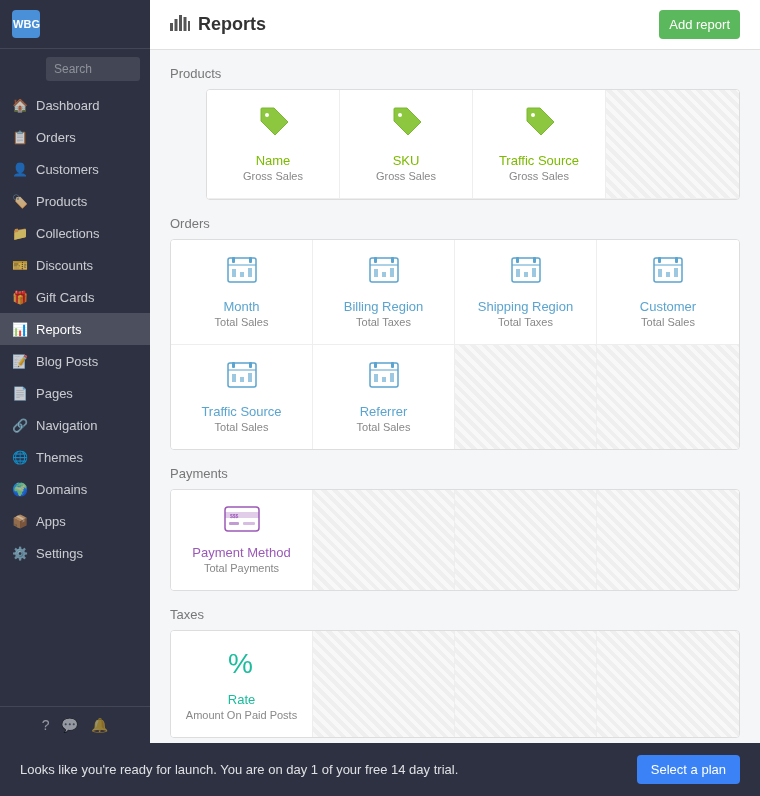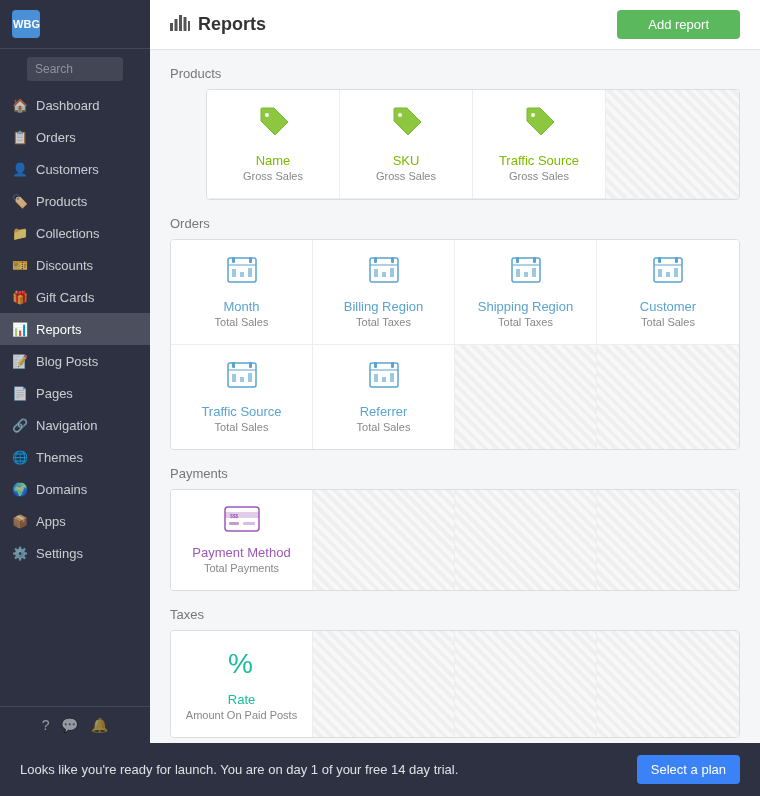--- a/index.html
+++ b/index.html
@@ -7,39 +7,39 @@
 
     .app-wrapper { display: flex; flex: 1; overflow: hidden; }
 
     
     .sidebar { width: 150px; background: #2d3142; display: flex; flex-direction: column; overflow-y: auto; flex-shrink: 0; }
     .sidebar-header { padding: 10px 12px; display: flex; align-items: center; gap: 8px; border-bottom: 1px solid rgba(255,255,255,0.1); }
     .sidebar-logo { width: 28px; height: 28px; background: #4a90d9; border-radius: 4px; display: flex; align-items: center; justify-content: flex-end; color: white; font-weight: bold; font-size: 11px; flex-shrink: 0; }
     .sidebar-brand { color: white; font-size: 11px; font-weight: 600; line-height: 1.3; }
     .sidebar-brand-sub { color: rgba(255,255,255,0.5); font-size: 10px; }
 
-    .sidebar-search { padding: 8px 27px; }
+    .sidebar-search { padding: 8px 10px; margin-left: 36px; }
     .sidebar-search input { width: 100%; background: rgba(255,255,255,0.1); border: none; border-radius: 3px; padding: 5px 8px; color: rgba(255,255,255,0.6); font-size: 12px; outline: none; }
     .sidebar-search input::placeholder { color: rgba(255,255,255,0.4); }
 
     .sidebar-nav { flex: 1; }
     .nav-item { display: flex; align-items: center; gap: 8px; padding: 8px 12px; color: rgba(255,255,255,0.75); cursor: pointer; font-size: 13px; text-decoration: none; }
     .nav-item.active { background: rgba(255,255,255,0.15); color: white; }
     .nav-icon { width: 16px; height: 16px; display: flex; align-items: center; justify-content: center; flex-shrink: 0; }
 
     .sidebar-footer { padding: 10px; display: flex; gap: 12px; border-top: 1px solid rgba(255,255,255,0.1); justify-content: center; }
     .sidebar-footer-icon { color: rgba(255,255,255,0.5); cursor: pointer; font-size: 14px; }
 
     
     .main { flex: 1; display: flex; flex-direction: column; overflow: hidden; }
 
     .main-header { background: white; border-bottom: 1px solid #e0e0e0; padding: 0 20px; height: 50px; display: flex; align-items: center; justify-content: space-between; flex-shrink: 0; }
     .main-header-title { display: flex; align-items: center; gap: 8px; font-size: 18px; font-weight: 600; color: #333; }
     .header-icon { color: #555; font-size: 18px; }
-    .add-report-btn { background: #5cb85c; color: white; border: none; padding: 7px 31px; border-radius: 4px; cursor: pointer; font-size: 13px; text-align: center; }
+    .add-report-btn { background: #5cb85c; color: white; border: none; padding: 7px 10px; border-radius: 4px; cursor: pointer; font-size: 13px; text-align: center; }
 
     .main-content { flex: 1; overflow-y: auto; padding: 16px 20px; background: #f4f6f8; }
 
     
     .section { margin-bottom: 16px; }
     .section-title { font-size: 13px; color: #777; margin-bottom: 8px; font-weight: 500; }
 
     .cards-grid { display: grid; grid-template-columns: repeat(4, 1fr); gap: 0; border: 1px solid #ddd; border-radius: 4px; background: white; overflow: hidden; margin-left: 36px; }
 
     .report-card { padding: 16px 12px; display: flex; flex-direction: column; align-items: center; justify-content: center; text-align: center; cursor: pointer; border-right: 1px solid #eee; border-bottom: 1px solid #eee; min-height: 90px; background: white; position: relative; }

